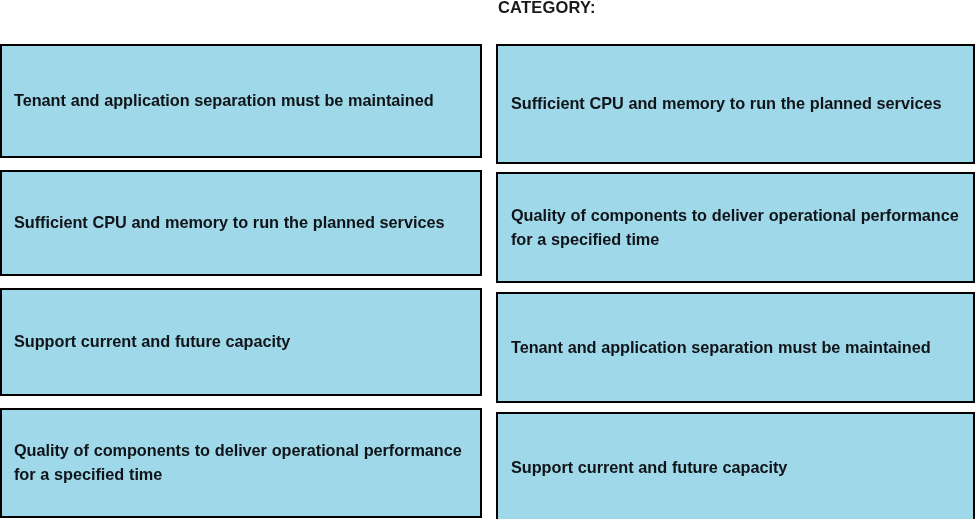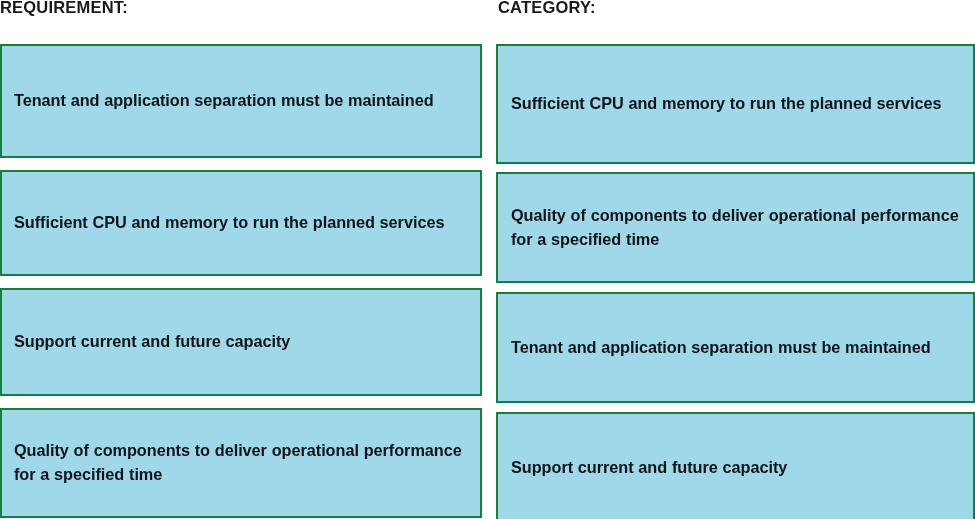--- a/index.html
+++ b/index.html
@@ -43,21 +43,21 @@
     display: flex;
     flex-direction: column;
   }
   .column.left  { left: 0px;   width: 482px; }
   .column.right { left: 496px; width: 479px; }
 
   
   .card {
     box-sizing: border-box;
     background: #9ed8e9;
-    border: 2px solid #15803d;
+    border: 2px solid #000000;
     display: flex;
     align-items: center;
     padding: 4px 10px 4px 12px;
     overflow: hidden;
   }
 
   .card-text {
     font-family: "Liberation Sans", sans-serif;
     font-weight: bold;
     font-size: 16.3px;
@@ -79,21 +79,20 @@
   .column.right .card:nth-child(3) { height: 111px; margin-bottom: 9px; }
   .column.right .card:nth-child(4) { height: 112px; }
 
   .column.right .card { padding-left: 13px; }
 </style>
 </head>
 <body>
 
 <div class="page">
 
-  <div class="col-header left">REQUIREMENT:</div>
 
   <div class="col-header right">CATEGORY:</div>
 
   <div class="column left">
     <div class="card">
       <span class="card-text">Tenant and application separation must be maintained</span>
     </div>
     <div class="card">
       <span class="card-text">Sufficient CPU and memory to run the planned services</span>
     </div>

